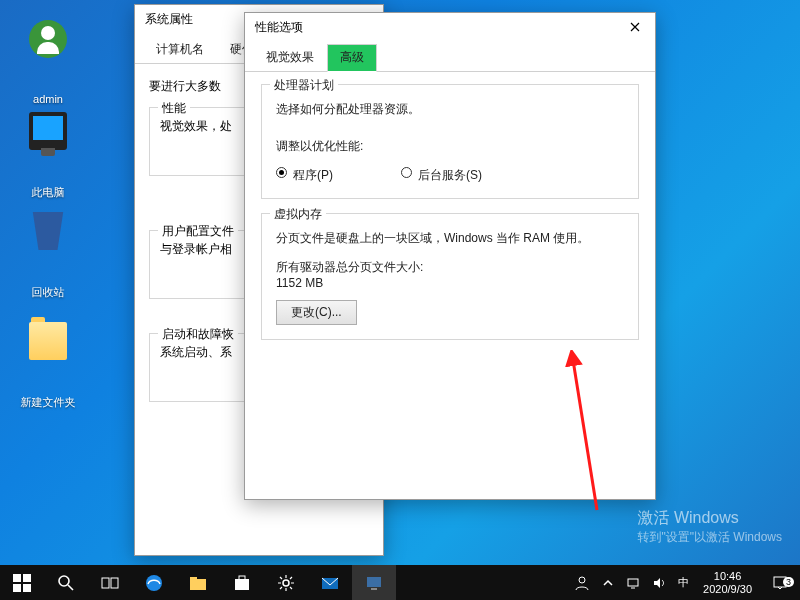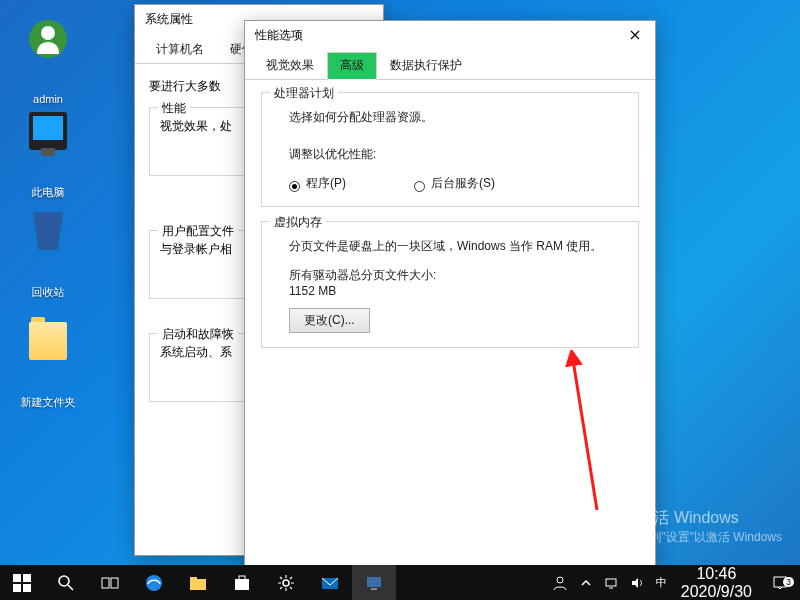--- a/index.html
+++ b/index.html
@@ -22,25 +22,25 @@
   
   
   .win { position:absolute; background:#fff; border:1px solid #9a9a9a; box-shadow:0 5px 20px rgba(0,0,0,.3); }
   .win .titlebar { height:28px; display:flex; align-items:center; justify-content:space-between; padding:0 0 0 10px; font-size:12px; background:#fff; }
   .win .close { width:40px; height:28px; display:flex; align-items:center; justify-content:center; }
   .win .close svg{width:10px;height:10px;}
   .tabs { display:flex; border-bottom:1px solid #d0d0d0; padding:0 8px; margin-top:2px; font-size:12px;}
   .tab { padding:4px 12px 5px; border:1px solid transparent; position:relative; top:1px; color:#222;}
   .tab.active { border:1px solid #d0d0d0; border-bottom:1px solid #fff; background:#22c55e;}
   .body { padding:12px 16px; font-size:12px; color:#222;}
-  .group { border:1px solid #d6d6d6; padding:12px 27px 14px; margin-bottom:14px; position:relative;}
+  .group { border:1px solid #d6d6d6; padding:12px 14px 14px; margin-bottom:14px; position:relative;}
   .group .legend { position:absolute; top:-8px; left:8px; background:#fff; padding:0 4px; font-size:12px;}
   .para { margin:4px 0 12px; }
   .row { display:flex; align-items:center; gap:28px; }
-  .radio { display:flex; align-items:flex-end; gap:6px;}
+  .radio { display:flex; align-items:flex-start; gap:6px;}
   .radio .dot{width:11px;height:11px;border:1px solid #333;border-radius:50%;display:flex;align-items:center;justify-content:center;}
   .radio.sel .dot::after{content:"";width:5px;height:5px;background:#000;border-radius:50%;}
   .kv { display:flex; justify-content:space-between; margin:12px 0 4px;flex-direction:column;}
   .btn { display:inline-block; border:1px solid #adadad; background:linear-gradient(#f5f5f5,#e1e1e1); padding:3px 14px; font-size:12px;}
   .right { text-align:left; margin-top:10px;}
   
   
   .back-body { padding:10px 14px; font-size:12px; }
   .back-body .grp { border:1px solid #d6d6d6; padding:10px 10px; margin-bottom:14px; position:relative;}
   .back-body .leg { position:absolute; top:-8px; left:8px; background:#fff; padding:0 4px;}
@@ -52,21 +52,21 @@
   
   .arrow { position:absolute; pointer-events:none; }
   
   
   .taskbar { position:absolute; left:0; right:0; bottom:0; height:35px; background:#101010; display:flex; align-items:center; color:#fff; font-size:11px;}
   .tb-ic { width:44px; height:35px; display:flex; align-items:center; justify-content:center; }
   .tb-ic.active{background:#333;}
   .tb-ic svg{width:18px;height:18px;}
   .tray { margin-left:auto; display:flex; align-items:center; height:35px;}
   .tray .t { padding:0 6px; height:35px; display:flex; align-items:center;}
-  .clock { text-align:center; line-height:1.1; padding:0 8px; font-size:16px;}
+  .clock { text-align:center; line-height:1.1; padding:0 8px; font-size:11px;}
   .notif { width:40px; display:flex; align-items:center; justify-content:center; position:relative;}
   .notif .badge{position:absolute;bottom:4px;right:6px;background:#fff;color:#000;border-radius:7px;font-size:9px;padding:0 3px;}
 </style>
 </head>
 <body>
 
 <div class="desktop">
   <div class="dicon" style="top:18px;left:8px;">
     <div class="ic user-ic"></div>
     <div class="lbl">admin</div>
@@ -108,33 +108,32 @@
     </div>
     <div style="height:20px"></div>
     <div class="grp">
       <div class="leg">启动和故障恢</div>
       <div>系统启动、系</div>
       <div style="height:30px"></div>
     </div>
   </div>
 </div>
 
-<div class="win" style="left:244px; top:20px; width:412px; height:552px;">
+<div class="win" style="left:244px; top:12px; width:412px; height:488px;">
   <div class="titlebar">
     <span>性能选项</span>
     <div class="close">
       <svg viewBox="0 0 10 10">
           <path d="M1 1 L9 9 M9 1 L1 9" stroke="#000" stroke-width="1.2"></path>
         </svg>
     </div>
   </div>
   <div class="tabs">
     <div class="tab">视觉效果</div>
     <div class="tab active">高级</div>
-    <div class="tab">数据执行保护</div>
   </div>
   <div class="body">
     <div class="group">
       <div class="legend">处理器计划</div>
       <div class="para">选择如何分配处理器资源。</div>
       <div class="para" style="margin-top:20px">调整以优化性能:</div>
       <div class="row">
         <label class="radio sel">
           <span class="dot"></span>
           <span>程序(P)</span>

